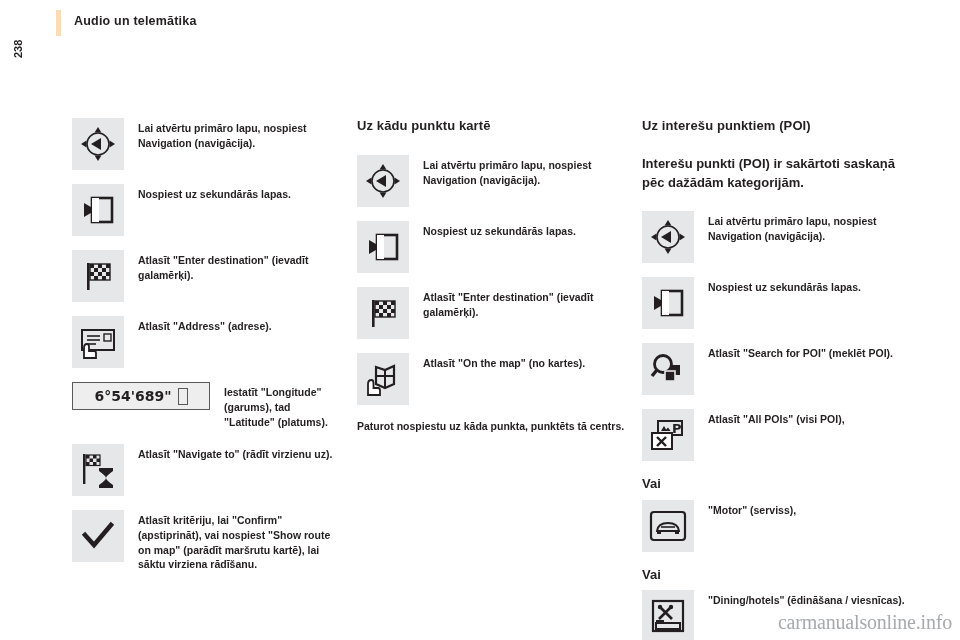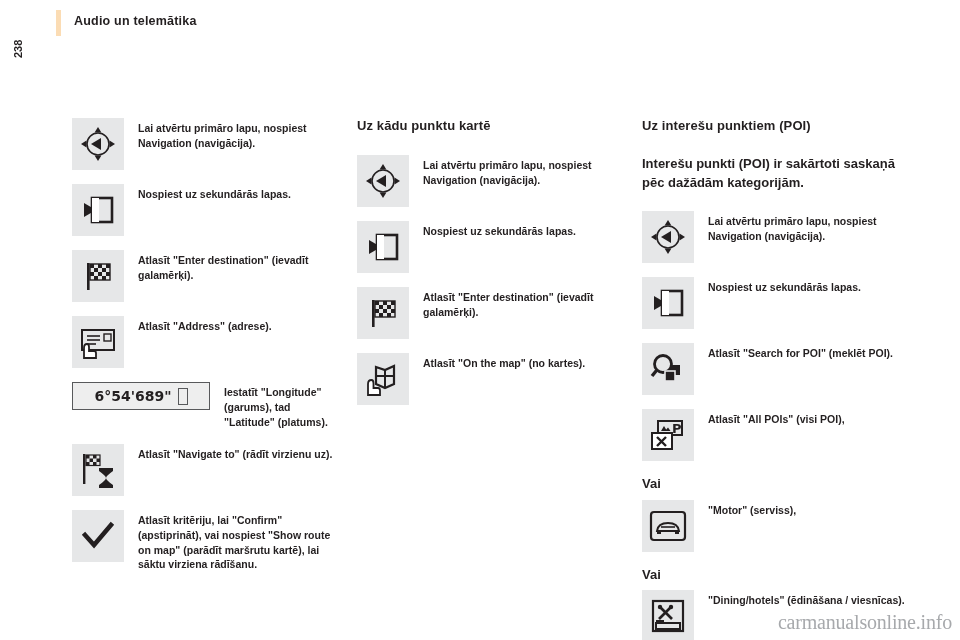--- a/index.html
+++ b/index.html
@@ -255,20 +255,21 @@
       <svg width="40" height="36" viewBox="0 0 40 36">
         <path d="M13 6 L22 9 L31 5 L31 23 L22 27 L13 23 Z" fill="none" stroke="#231f20" stroke-width="2.2"></path>
         <line x1="22" y1="9" x2="22" y2="27" stroke="#231f20" stroke-width="2"></line>
         <line x1="13" y1="15" x2="31" y2="15" stroke="#231f20" stroke-width="2"></line>
         <path d="M5 34 L5 23 Q5 19 8.5 19 Q10.5 19 10.5 22.5 L10.5 27 L15 27 Q17 27 17 29.5 L17 34 Z" fill="#ffffff" stroke="#231f20" stroke-width="1.8"></path>
       </svg>
     </div>
     <div class="cell-text">Atlasīt "On the map" (no kartes).</div>
   </div>
 
+  <p class="para">Paturot nospiestu uz kāda punkta, punktēts tā centrs.</p>
 </div>
 
 <div class="col col3">
   <div class="col-title">Uz interešu punktiem (POI)</div>
   <p class="intro">Interešu punkti (POI) ir sakārtoti saskaņā pēc dažādām kategorijām.</p>
 
   <div class="row">
     <div class="cell-icon">
       <svg width="44" height="44" viewBox="0 0 44 44">
         <circle cx="22" cy="22" r="11" fill="none" stroke="#231f20" stroke-width="1.6"></circle>

